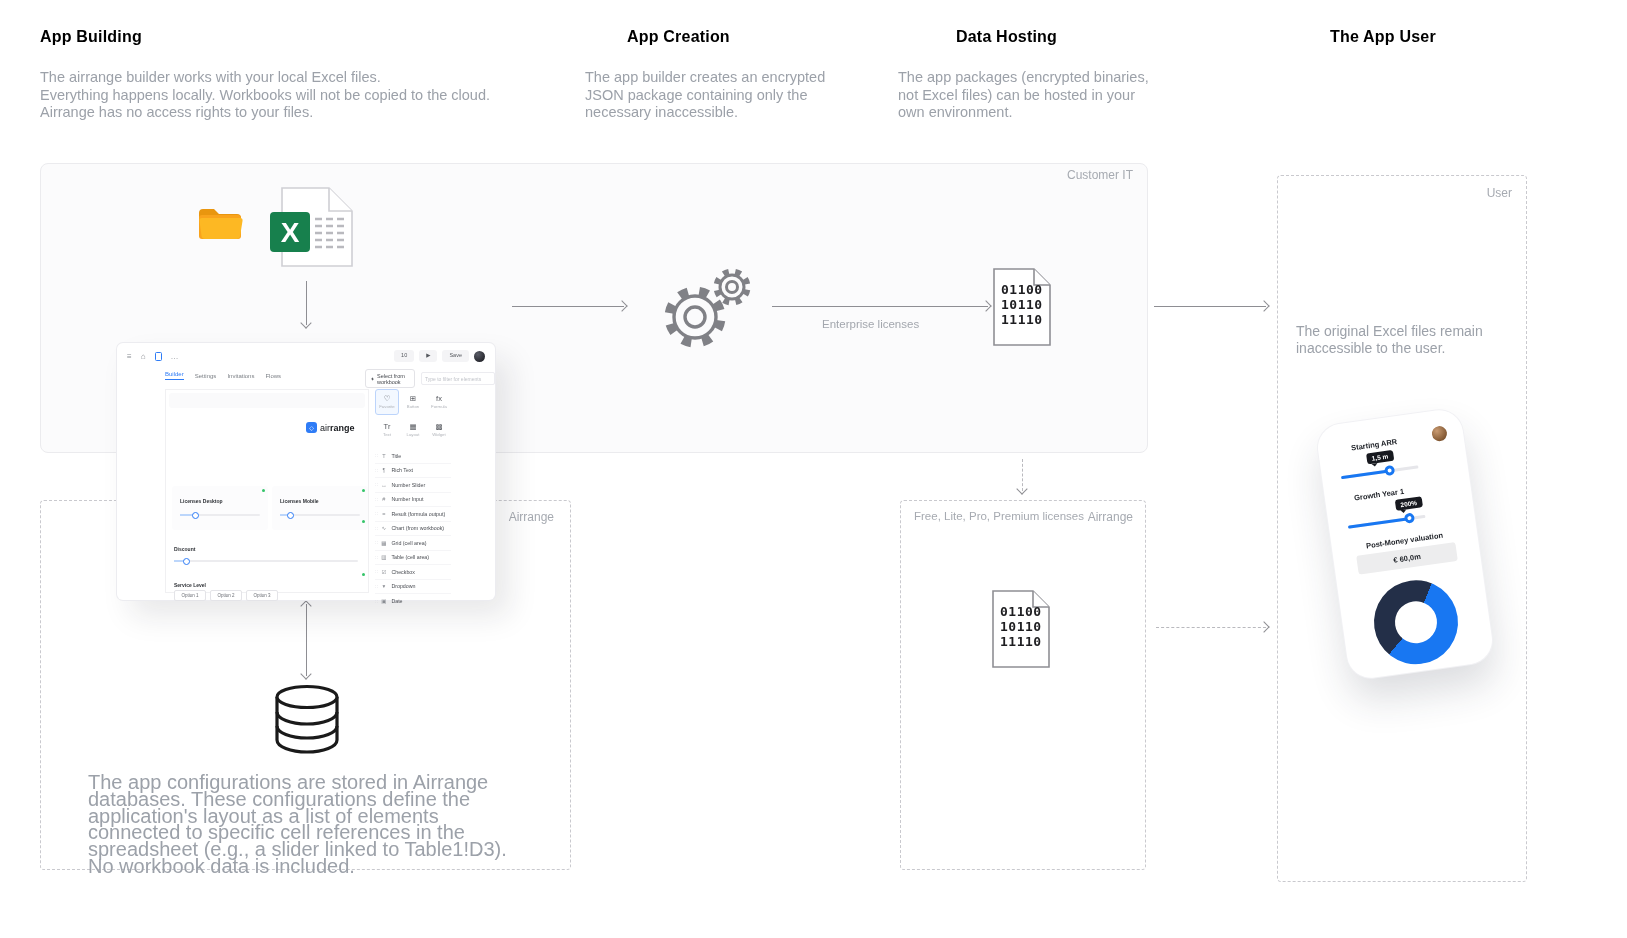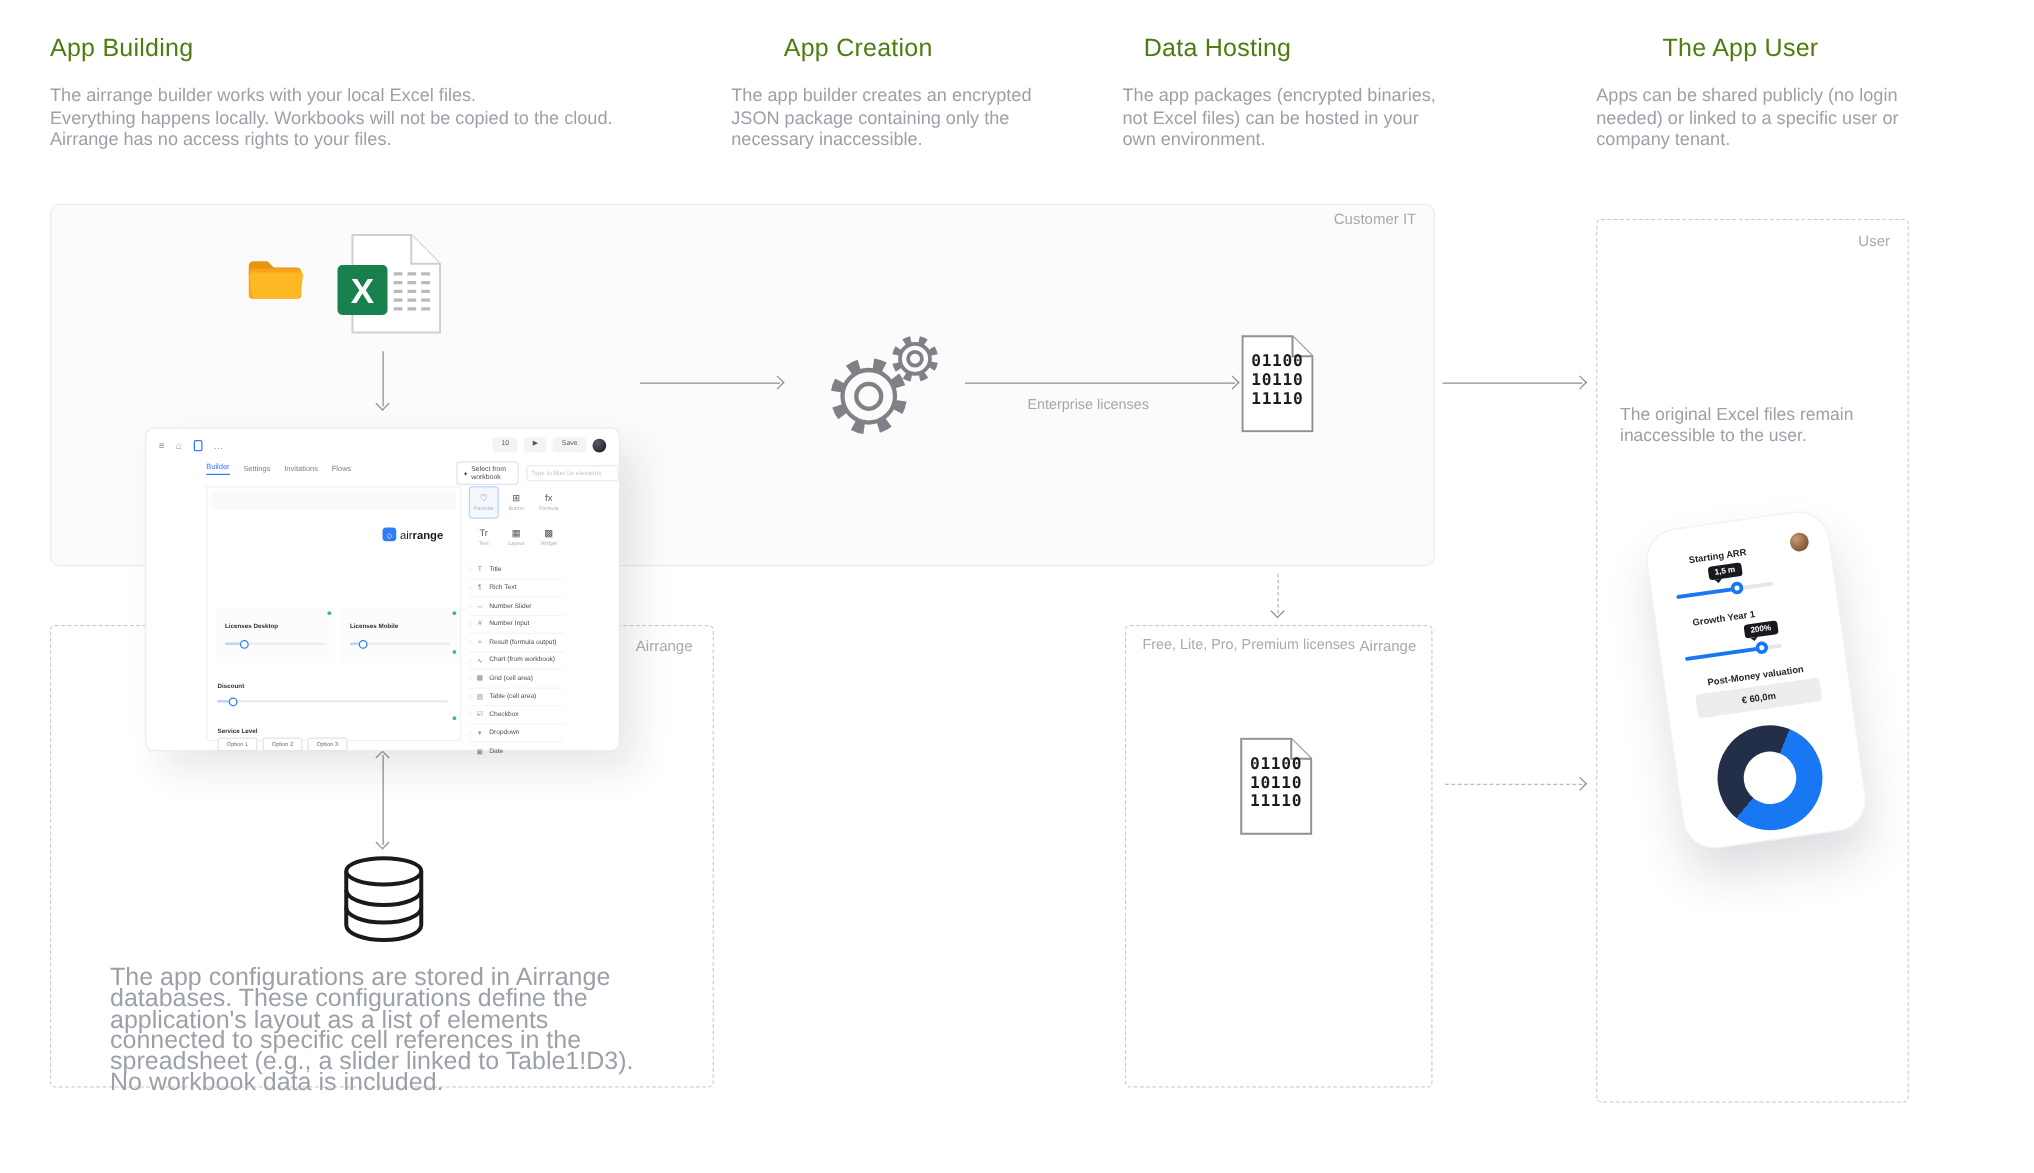--- a/index.html
+++ b/index.html
@@ -2,21 +2,21 @@
 <html><head>
 <meta charset="utf-8">
 <style>
   * { margin:0; padding:0; box-sizing:border-box; }
   body { background:#fff; }
   #stage {
     position:relative; width:1627px; height:938px; background:#ffffff;
     font-family:"Liberation Sans", sans-serif; overflow:hidden; color:#1b1d21;
   }
   
-  .col-title { position:absolute; top:28px; font-size:20px; font-weight:400; color:#4d7c0f; letter-spacing:.2px; }
+  .col-title { position:absolute; top:28px; font-size:16px; font-weight:700; color:#000000; letter-spacing:.2px; }
   .col-desc  { position:absolute; top:69px; font-size:14.5px; line-height:17.5px; color:#9ca1a9; }
   .pre { white-space:pre-line; }
   
   .solid-box { position:absolute; background:#fbfbfc; border:1px solid #ebebee; border-radius:8px; }
   .box-label { position:absolute; font-size:12px; color:#a6aab1; }
   
   .dashed-box { position:absolute; border:1.5px dashed #c9c9ce; border-radius:4px; }
   .gray-par { position:absolute; color:#9ca1a9; }
   
   .arrow-h { position:absolute; border-top:1.6px solid #8e8e93; }
@@ -91,29 +91,28 @@
   
   .abs { position:absolute; }
 </style>
 </head>
 <body>
 
 <div id="stage">
 
   <div class="col-title" style="left:40px">App Building</div>
   <div class="col-title" style="left:627px">App Creation</div>
-  <div class="col-title" style="left:915px">Data Hosting</div>
+  <div class="col-title" style="left:956px">Data Hosting</div>
   <div class="col-title" style="left:1330px">The App User</div>
 
   <div class="col-desc pre" style="left:40px;width:460px">The airrange builder works with your local Excel files.
 Everything happens locally. Workbooks will not be copied to the cloud.
 Airrange has no access rights to your files.</div>
   <div class="col-desc" style="left:585px;width:243px">The app builder creates an encrypted JSON package containing only the necessary inaccessible.</div>
   <div class="col-desc" style="left:898px;width:252px">The app packages (encrypted binaries, not Excel files) can be hosted in your own environment.</div>
-  <div class="col-desc" style="left:1277px;width:258px">Apps can be shared publicly (no login needed) or linked to a specific user or company tenant.</div>
 
   <div class="solid-box" style="left:40px;top:163px;width:1108px;height:290px">
     <div class="box-label" style="right:14px;top:4px">Customer IT</div>
   </div>
 
   <svg class="abs" style="left:196px;top:203px" width="48" height="40" viewBox="0 0 48 40">
     <path d="M3 10 q0-4 4-4 h11 l5 5 h18 q4 0 4 4 v3 H3 z" fill="#e9960f"></path>
     <rect x="3" y="12" width="42" height="24" rx="3" fill="#f9a31c"></rect>
     <path d="M7 15 h37 q3 0 2.5 3 l-2.4 15 q-.5 3-3.5 3 H9 q-3 0-3.5-3 L3.5 18 q-.5-3 2.5-3 z" fill="#fdb823"></path>
   </svg>

